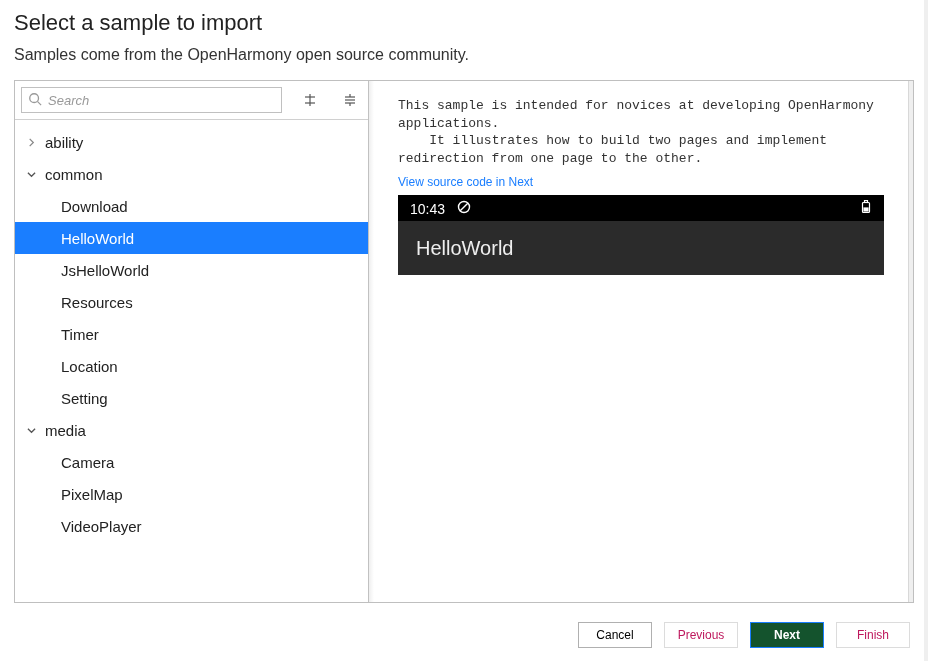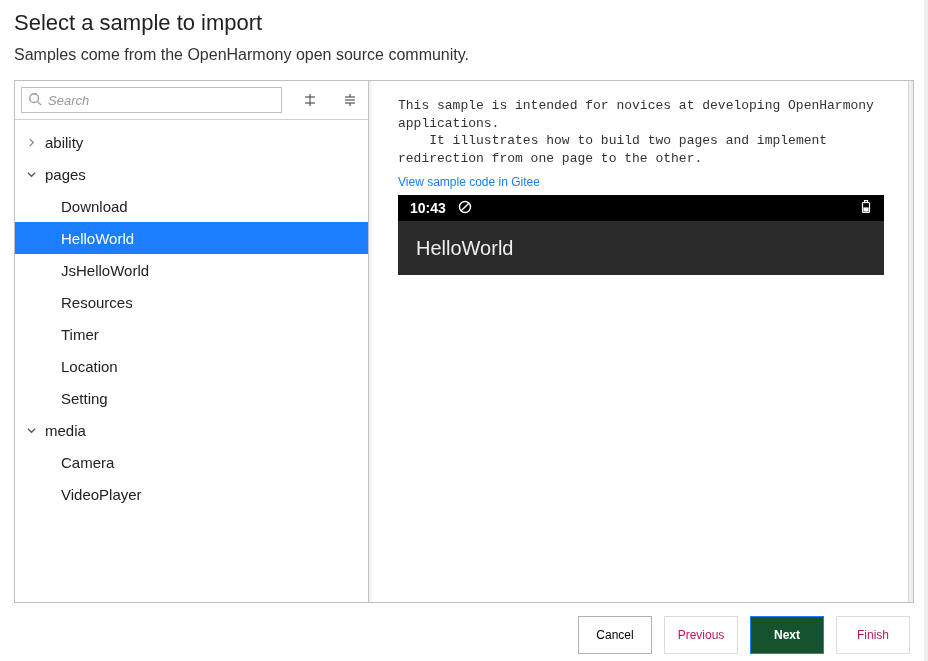--- a/index.html
+++ b/index.html
@@ -120,41 +120,41 @@
     position: relative;
   }
   .phone-status {
     background: #000;
     color: #fff;
     height: 26px;
     display: flex; align-items: center; justify-content: space-between;
     padding: 0 12px;
     font-size: 14px;
   }
-  .phone-status .lhs { display:flex; align-items:flex-start; gap:12px;font-weight:bold; }
+  .phone-status .lhs { display:flex; align-items:flex-end; gap:12px; }
   .phone-appbar {
     background: #2b2b2b;
     color: #eee;
     height: 54px;
     display: flex; align-items: center;
     padding: 0 18px;
     font-size: 20px;
     font-weight: 500;
   }
   .footer {
     height: 52px;
     display: flex;
     align-items: center;
     justify-content: flex-end;
     gap: 12px;
     padding: 0 18px;
   }
   .btn {
     min-width: 74px;
-    height: 38px;
+    height: 26px;
     border: 1px solid #b0b0b0;
     background: #fff;
     font-size: 12px;
     cursor: pointer;
     padding: 0 12px;
   }
   .btn.primary {
     background: #14532d;
     border-color: #1a7eff;
     color: #fff;
@@ -224,21 +224,21 @@
             </svg>
           </span>
           <span>ability</span>
         </div>
         <div class="tree-item">
           <span class="arrow">
             <svg width="9" height="9" viewBox="0 0 10 10">
               <path d="M1 3 L5 7 L9 3" fill="none" stroke="#555" stroke-width="1.4"></path>
             </svg>
           </span>
-          <span>pages</span>
+          <span>common</span>
         </div>
         <div class="tree-item leaf">
           <span>Download</span>
         </div>
         <div class="tree-item leaf selected">
           <span>HelloWorld</span>
         </div>
         <div class="tree-item leaf">
           <span>JsHelloWorld</span>
         </div>
@@ -259,30 +259,33 @@
             <svg width="9" height="9" viewBox="0 0 10 10">
               <path d="M1 3 L5 7 L9 3" fill="none" stroke="#555" stroke-width="1.4"></path>
             </svg>
           </span>
           <span>media</span>
         </div>
         <div class="tree-item leaf">
           <span>Camera</span>
         </div>
         <div class="tree-item leaf">
+          <span>PixelMap</span>
+        </div>
+        <div class="tree-item leaf">
           <span>VideoPlayer</span>
         </div>
       </div>
     <div class="divider-shadow"></div>
   </div>
 
   <div class="right-pane">
     <div class="desc">This sample is intended for novices at developing OpenHarmony applications.
     It illustrates how to build two pages and implement redirection from one page to the other.</div>
-    <a class="link">View sample code in Gitee</a>
+    <a class="link">View source code in Next</a>
     <div class="preview">
       <div class="phone-status">
         <span class="lhs">
           <span>10:43</span>
           <span>
             <svg width="14" height="14" viewBox="0 0 14 14" fill="none" stroke="#fff" stroke-width="1.4">
                 <circle cx="7" cy="7" r="5.5"></circle>
                 <line x1="3.2" y1="10.8" x2="10.8" y2="3.2"></line>
               </svg>
           </span>

